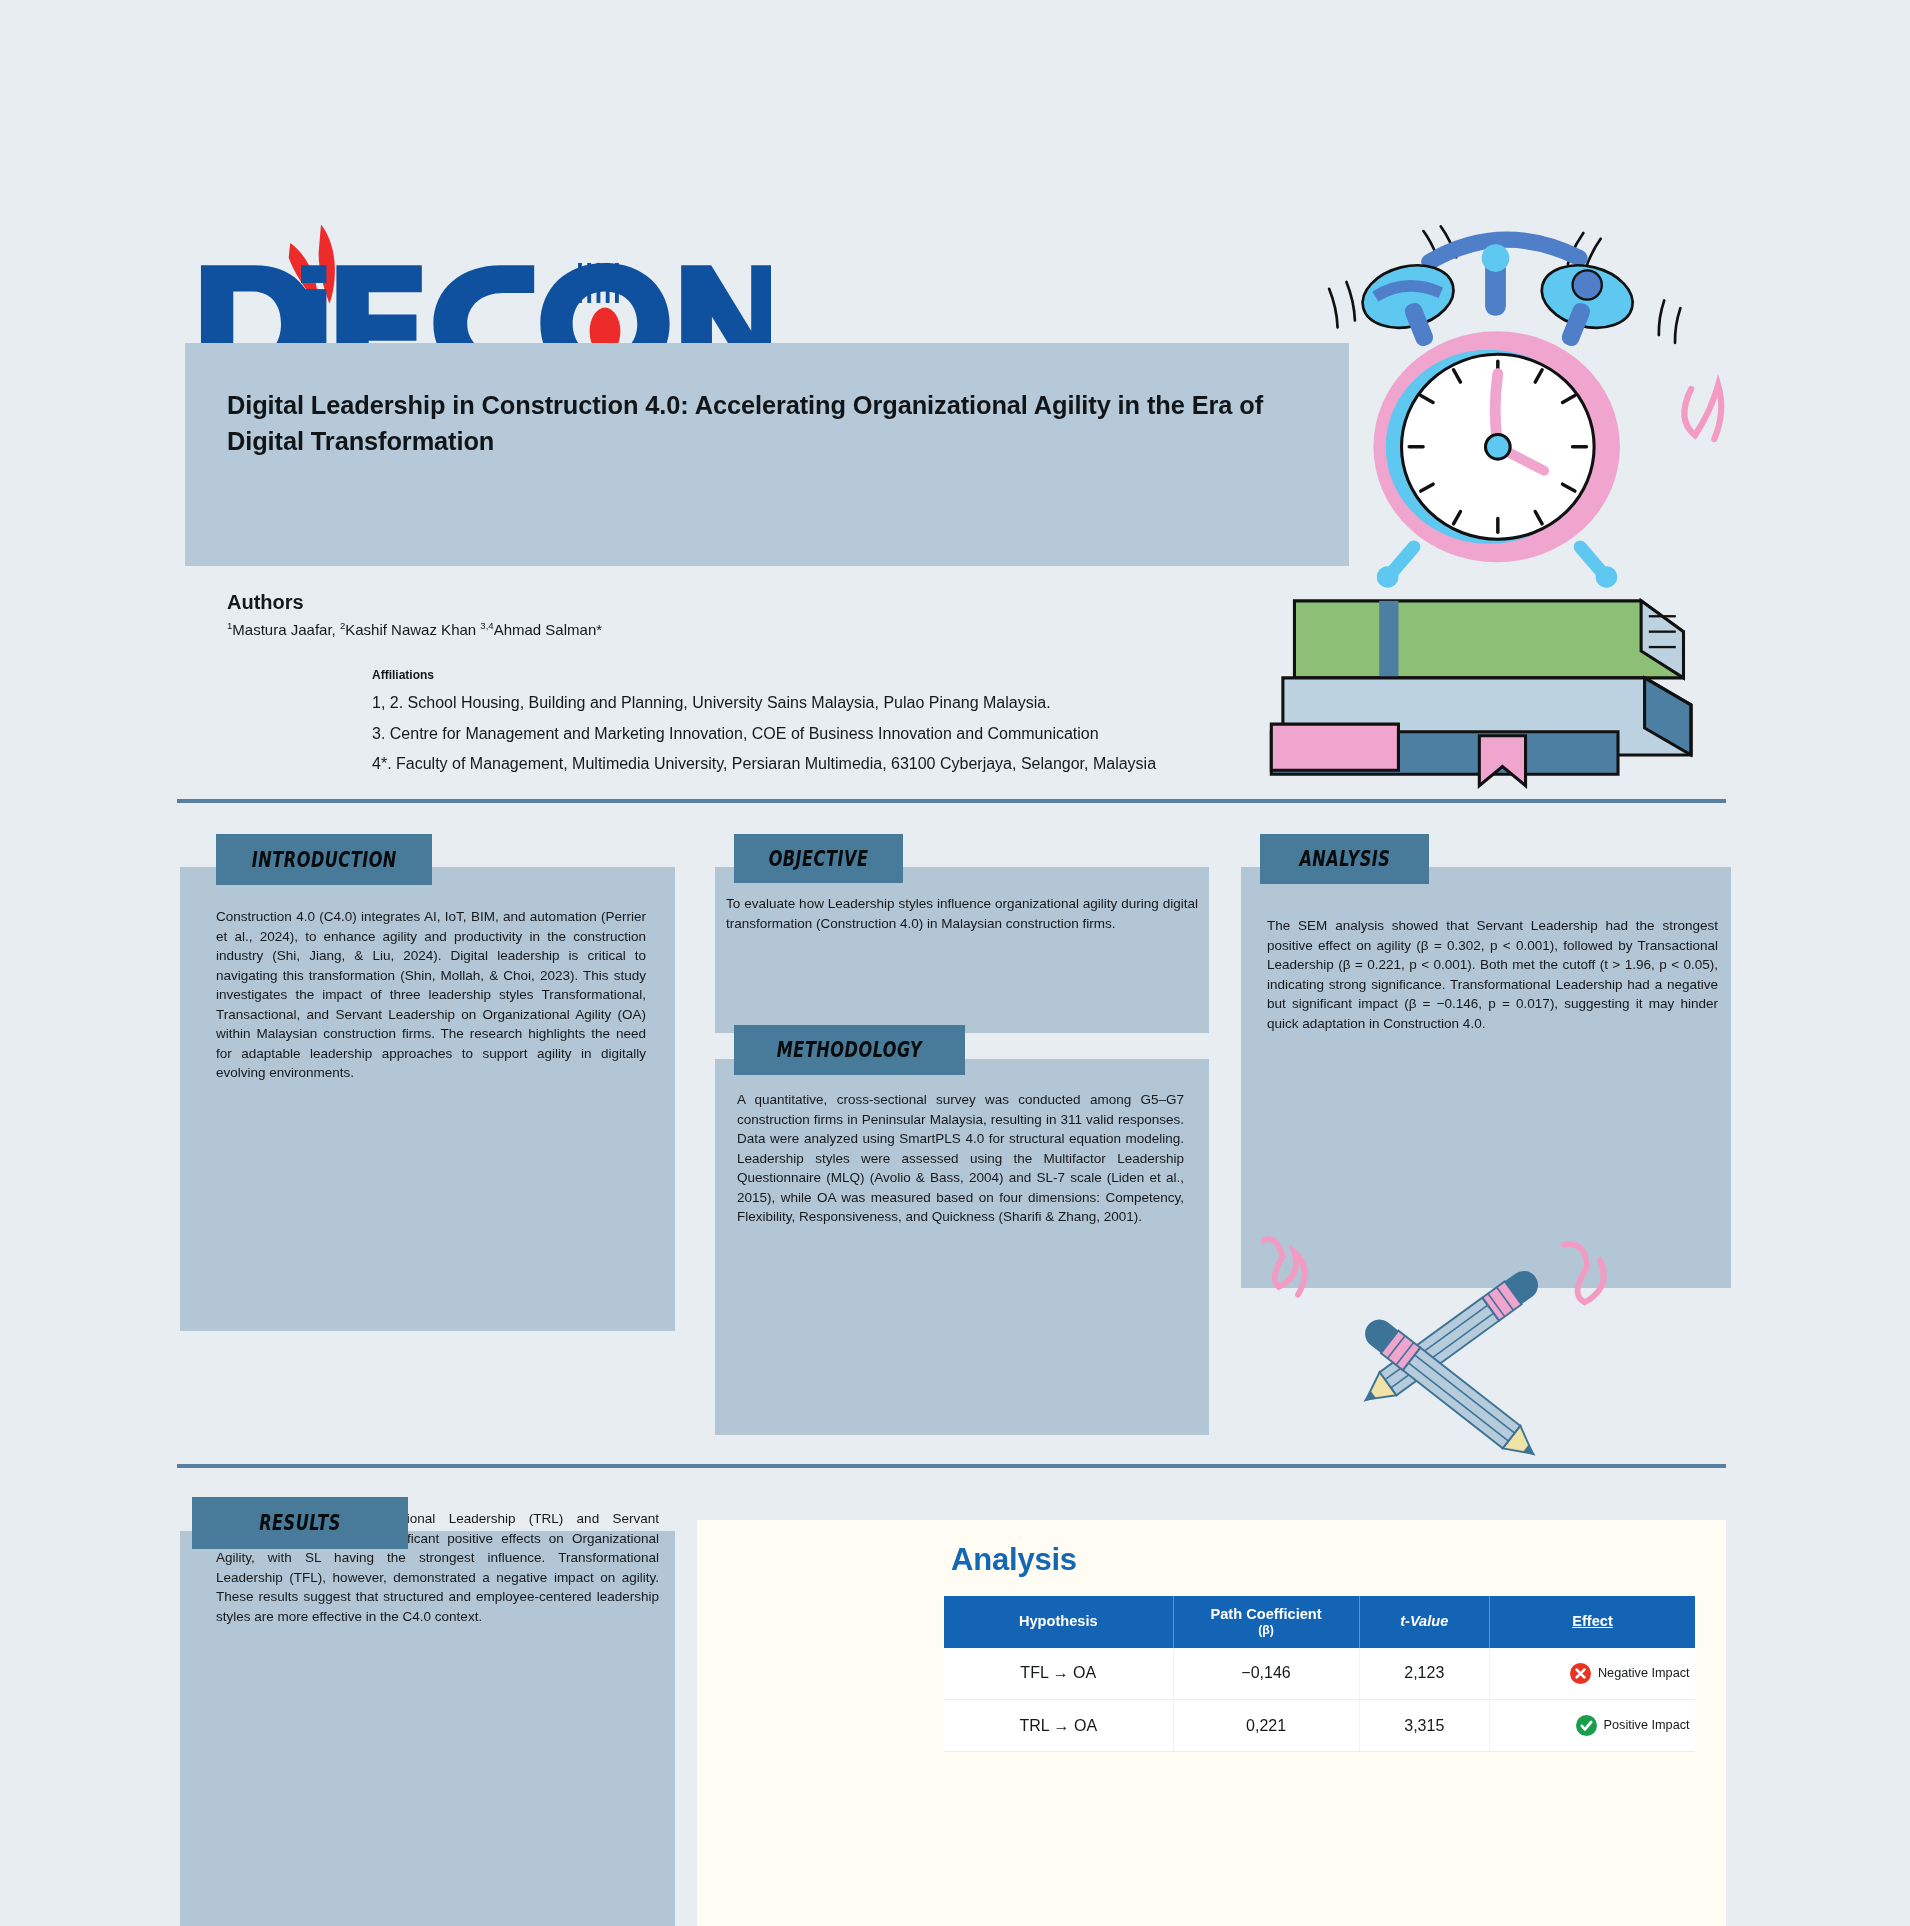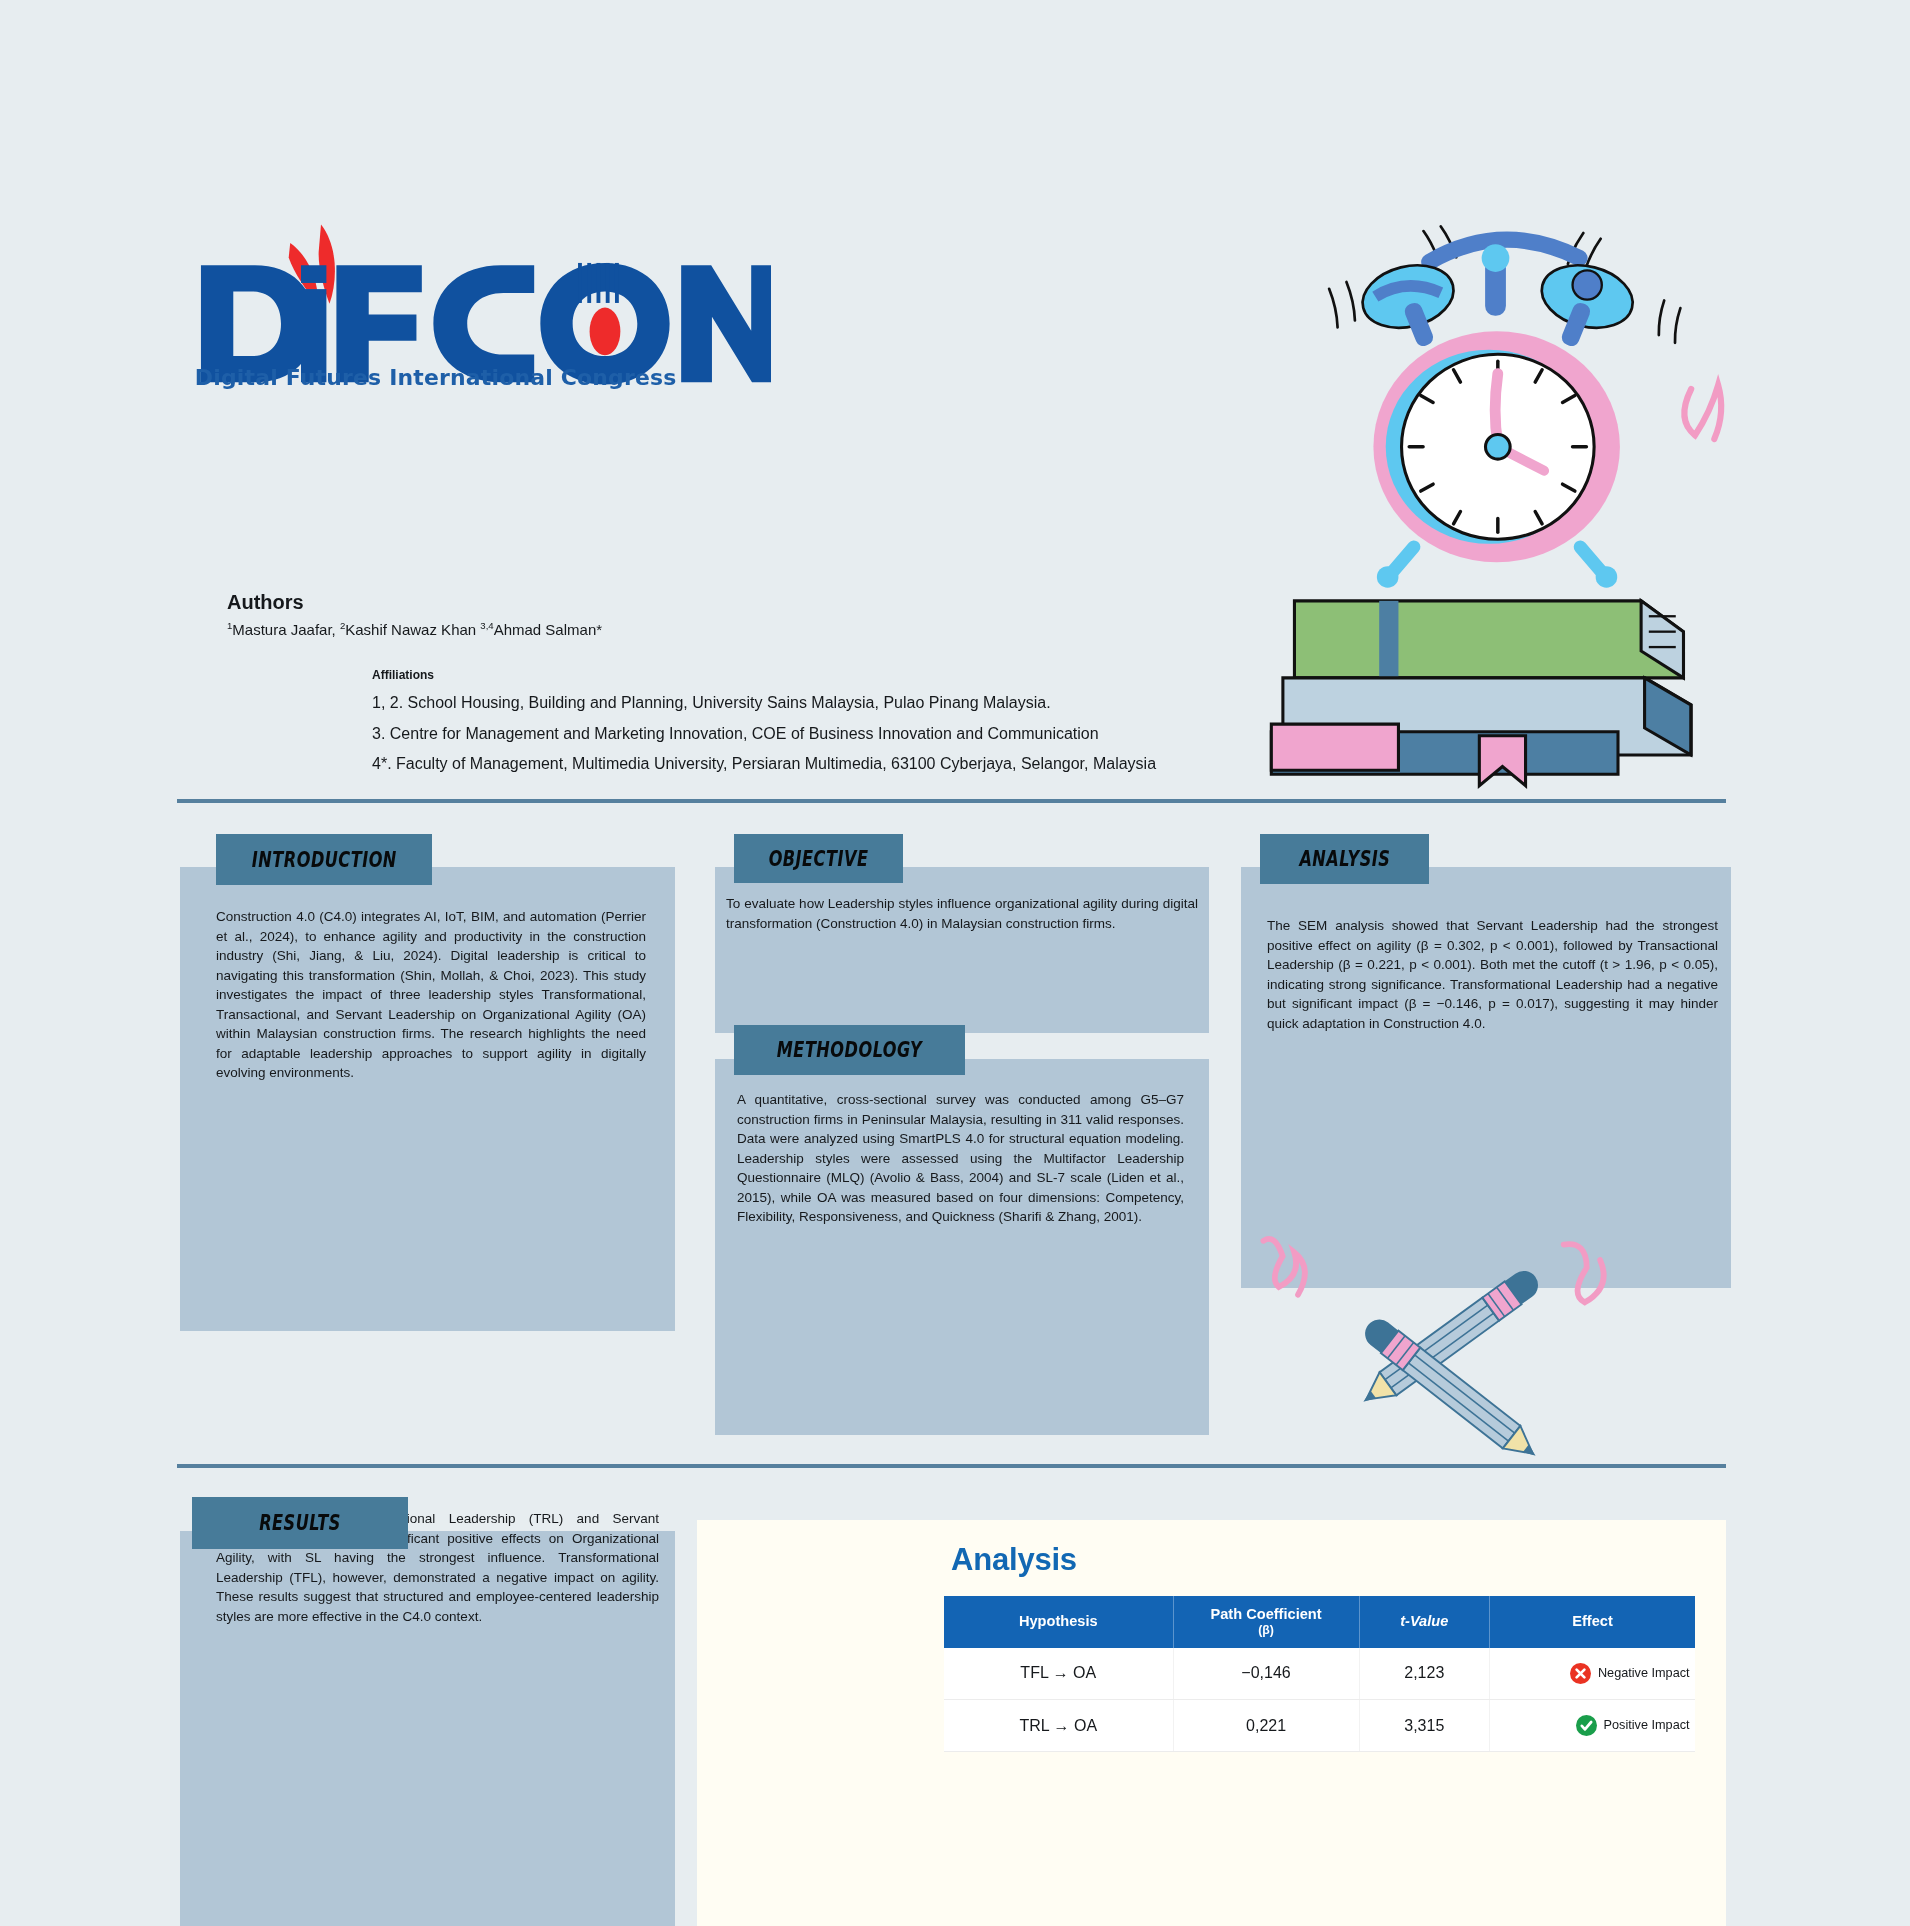--- a/index.html
+++ b/index.html
@@ -203,21 +203,21 @@
     text-align: center;
     border-bottom: 0.8px solid #ececec;
     border-right: 0.8px solid #f2f2f2;
     height: 52px;
   }
   .atable td:last-child { border-right: none; }
   .atable tr:last-child td { border-bottom: 0.8px solid #ececec; }
   .col-h { width: 223px; }
   .col-p { width: 181px; }
   .col-t { width: 127px; }
-  .col-e { width: 200px; }
+  .col-e { width: 200px; text-decoration: underline; }
 
   .effect-cell {
     display: flex;
     align-items: center;
     gap: 7px;
     justify-content: flex-end;
     padding-left: 10px;
   }
   .eff-icon {
     width: 21px; height: 21px;
@@ -265,20 +265,23 @@
         <rect x="1068" y="122" width="10" height="104"></rect>
         <rect x="1092" y="122" width="10" height="104"></rect>
         <rect x="1116" y="122" width="10" height="104"></rect>
         <path d="M1288 128 h78 l104 170 v-170 h80 v304 h-78 l-104 -170 v170 h-80 Z"></path>
       </g>
       <ellipse cx="1090" cy="300" rx="40" ry="62" fill="#ee2b2b"></ellipse>
       <text x="24" y="440" font-family="'DejaVu Sans', sans-serif" font-size="57" font-weight="bold" fill="#1e5fa8" letter-spacing="0.5">Digital Futures International Congress</text>
     </svg>
   </div>
 
+  <div class="title-box">
+    <div class="title-text">Digital Leadership in Construction 4.0: Accelerating Organizational Agility in the Era of Digital Transformation</div>
+  </div>
 
   <div class="authors-label">Authors</div>
   <div class="authors-line"><sup>1</sup>Mastura Jaafar, <sup>2</sup>Kashif Nawaz Khan <sup>3,4</sup>Ahmad Salman*</div>
 
   <div class="affil-label">Affiliations</div>
   <div class="affil-list">
     <div class="affil-item">1, 2. School Housing, Building and Planning, University Sains Malaysia, Pulao Pinang Malaysia.</div>
     <div class="affil-item">3. Centre for Management and Marketing Innovation, COE of Business Innovation and Communication</div>
     <div class="affil-item">4*. Faculty of Management, Multimedia University, Persiaran Multimedia, 63100 Cyberjaya, Selangor, Malaysia</div>
   </div>

